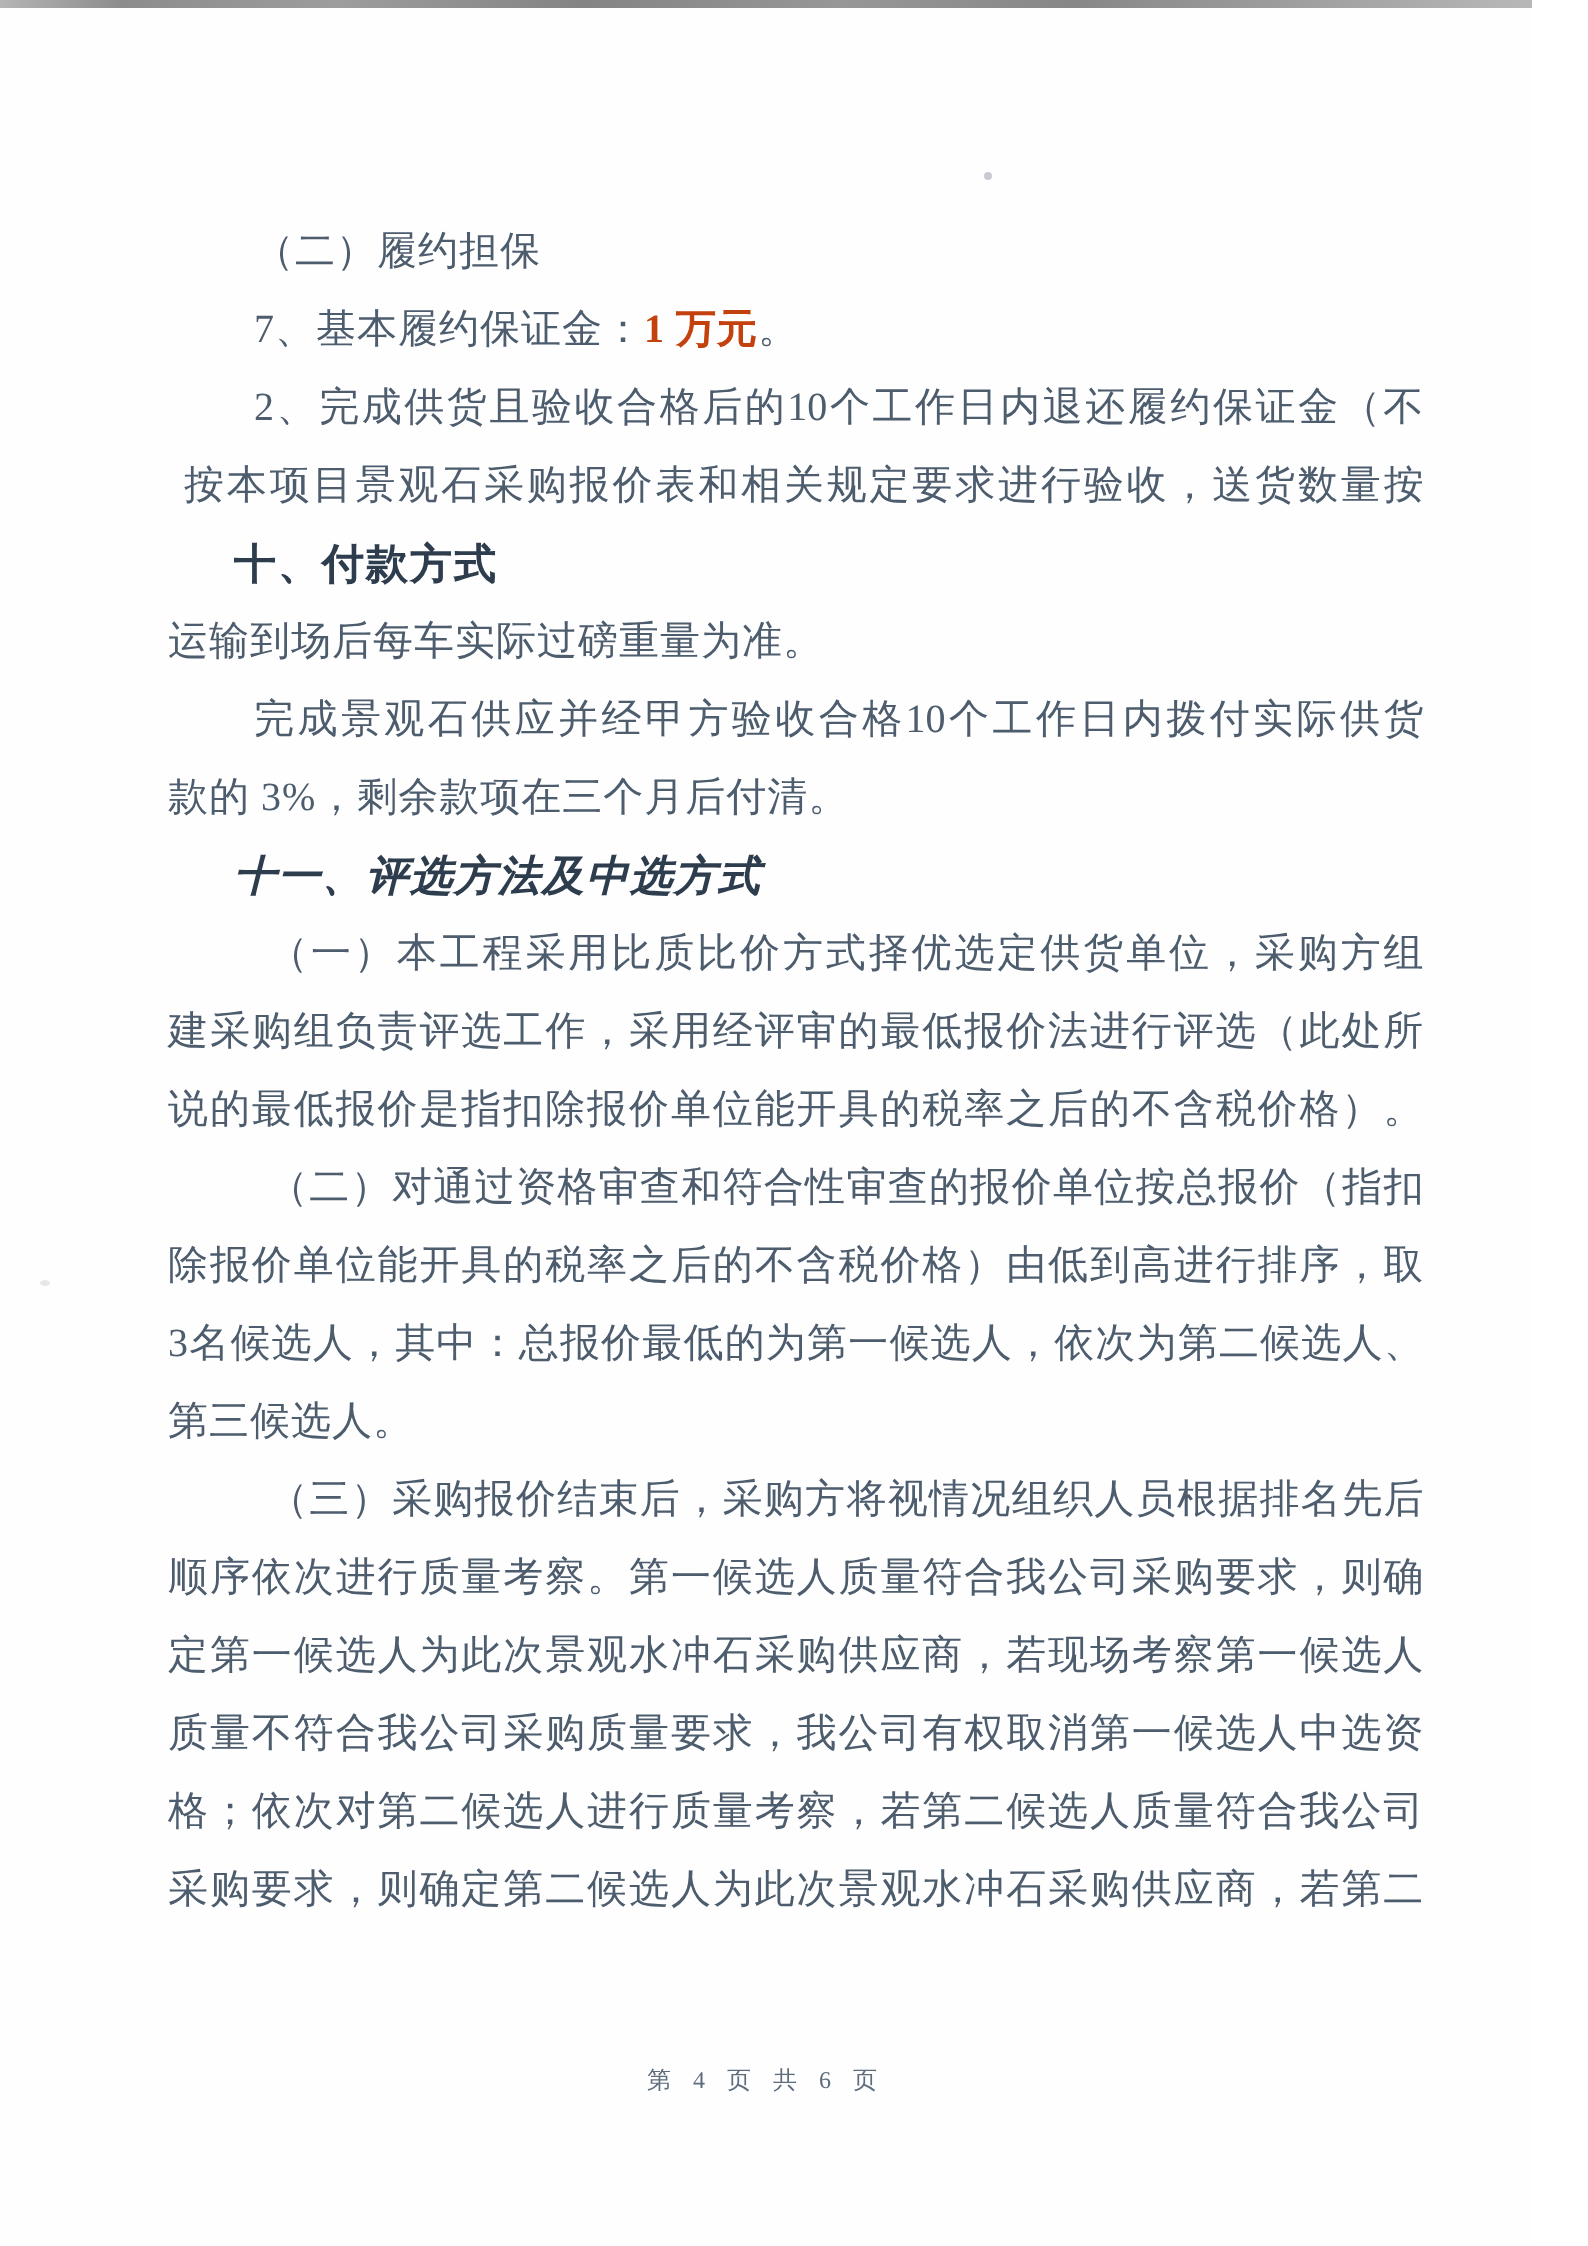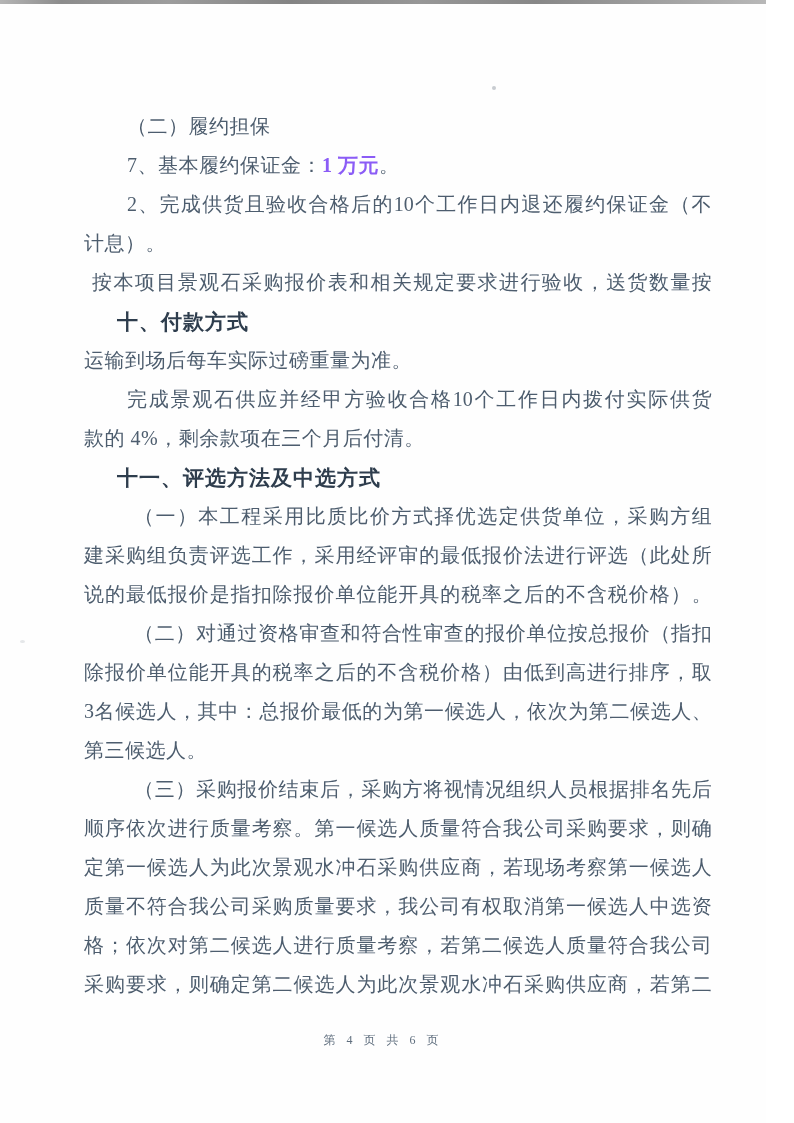--- a/index.html
+++ b/index.html
@@ -46,21 +46,21 @@
     letter-spacing: 1px;
     color: #2e3d4d;
   }
   .line.fill {
     display: flex;
     justify-content: space-between;
     letter-spacing: 0;
   }
   .line .b {
     font-weight: 700;
-    color: #8b5cf6;
+    color: #c2410c;
   }
   .footer {
     position: absolute;
     top: 1032px;
     left: 0;
     width: 100%;
     text-align: center;
     font-size: 12px;
     letter-spacing: 4px;
     color: #5e6d7d;
@@ -134,21 +134,20 @@
         <span>退</span>
         <span>还</span>
         <span>履</span>
         <span>约</span>
         <span>保</span>
         <span>证</span>
         <span>金</span>
         <span>（</span>
         <span>不</span>
       </div>
-      <div class="line" style="padding-left: 0px;">计息）。</div>
       <div class="line fill" style="padding-left: 8px;">
         <span>按</span>
         <span>本</span>
         <span>项</span>
         <span>目</span>
         <span>景</span>
         <span>观</span>
         <span>石</span>
         <span>采</span>
         <span>购</span>
@@ -197,22 +196,22 @@
         <span>作</span>
         <span>日</span>
         <span>内</span>
         <span>拨</span>
         <span>付</span>
         <span>实</span>
         <span>际</span>
         <span>供</span>
         <span>货</span>
       </div>
-      <div class="line" style="padding-left: 0px;">款的 4%，剩余款项在三个月后付清。</div>
-      <div class="line heading" style="padding-left: 33px;">十一、评选方法及中选方式</div>
+      <div class="line" style="padding-left: 0px;">款的 3%，剩余款项在三个月后付清。</div>
+      <div class="line heading" style="padding-left: 33px; font-style: italic;">十一、评选方法及中选方式</div>
       <div class="line fill" style="padding-left: 50px;">
         <span>（</span>
         <span>一</span>
         <span>）</span>
         <span>本</span>
         <span>工</span>
         <span>程</span>
         <span>采</span>
         <span>用</span>
         <span>比</span>

